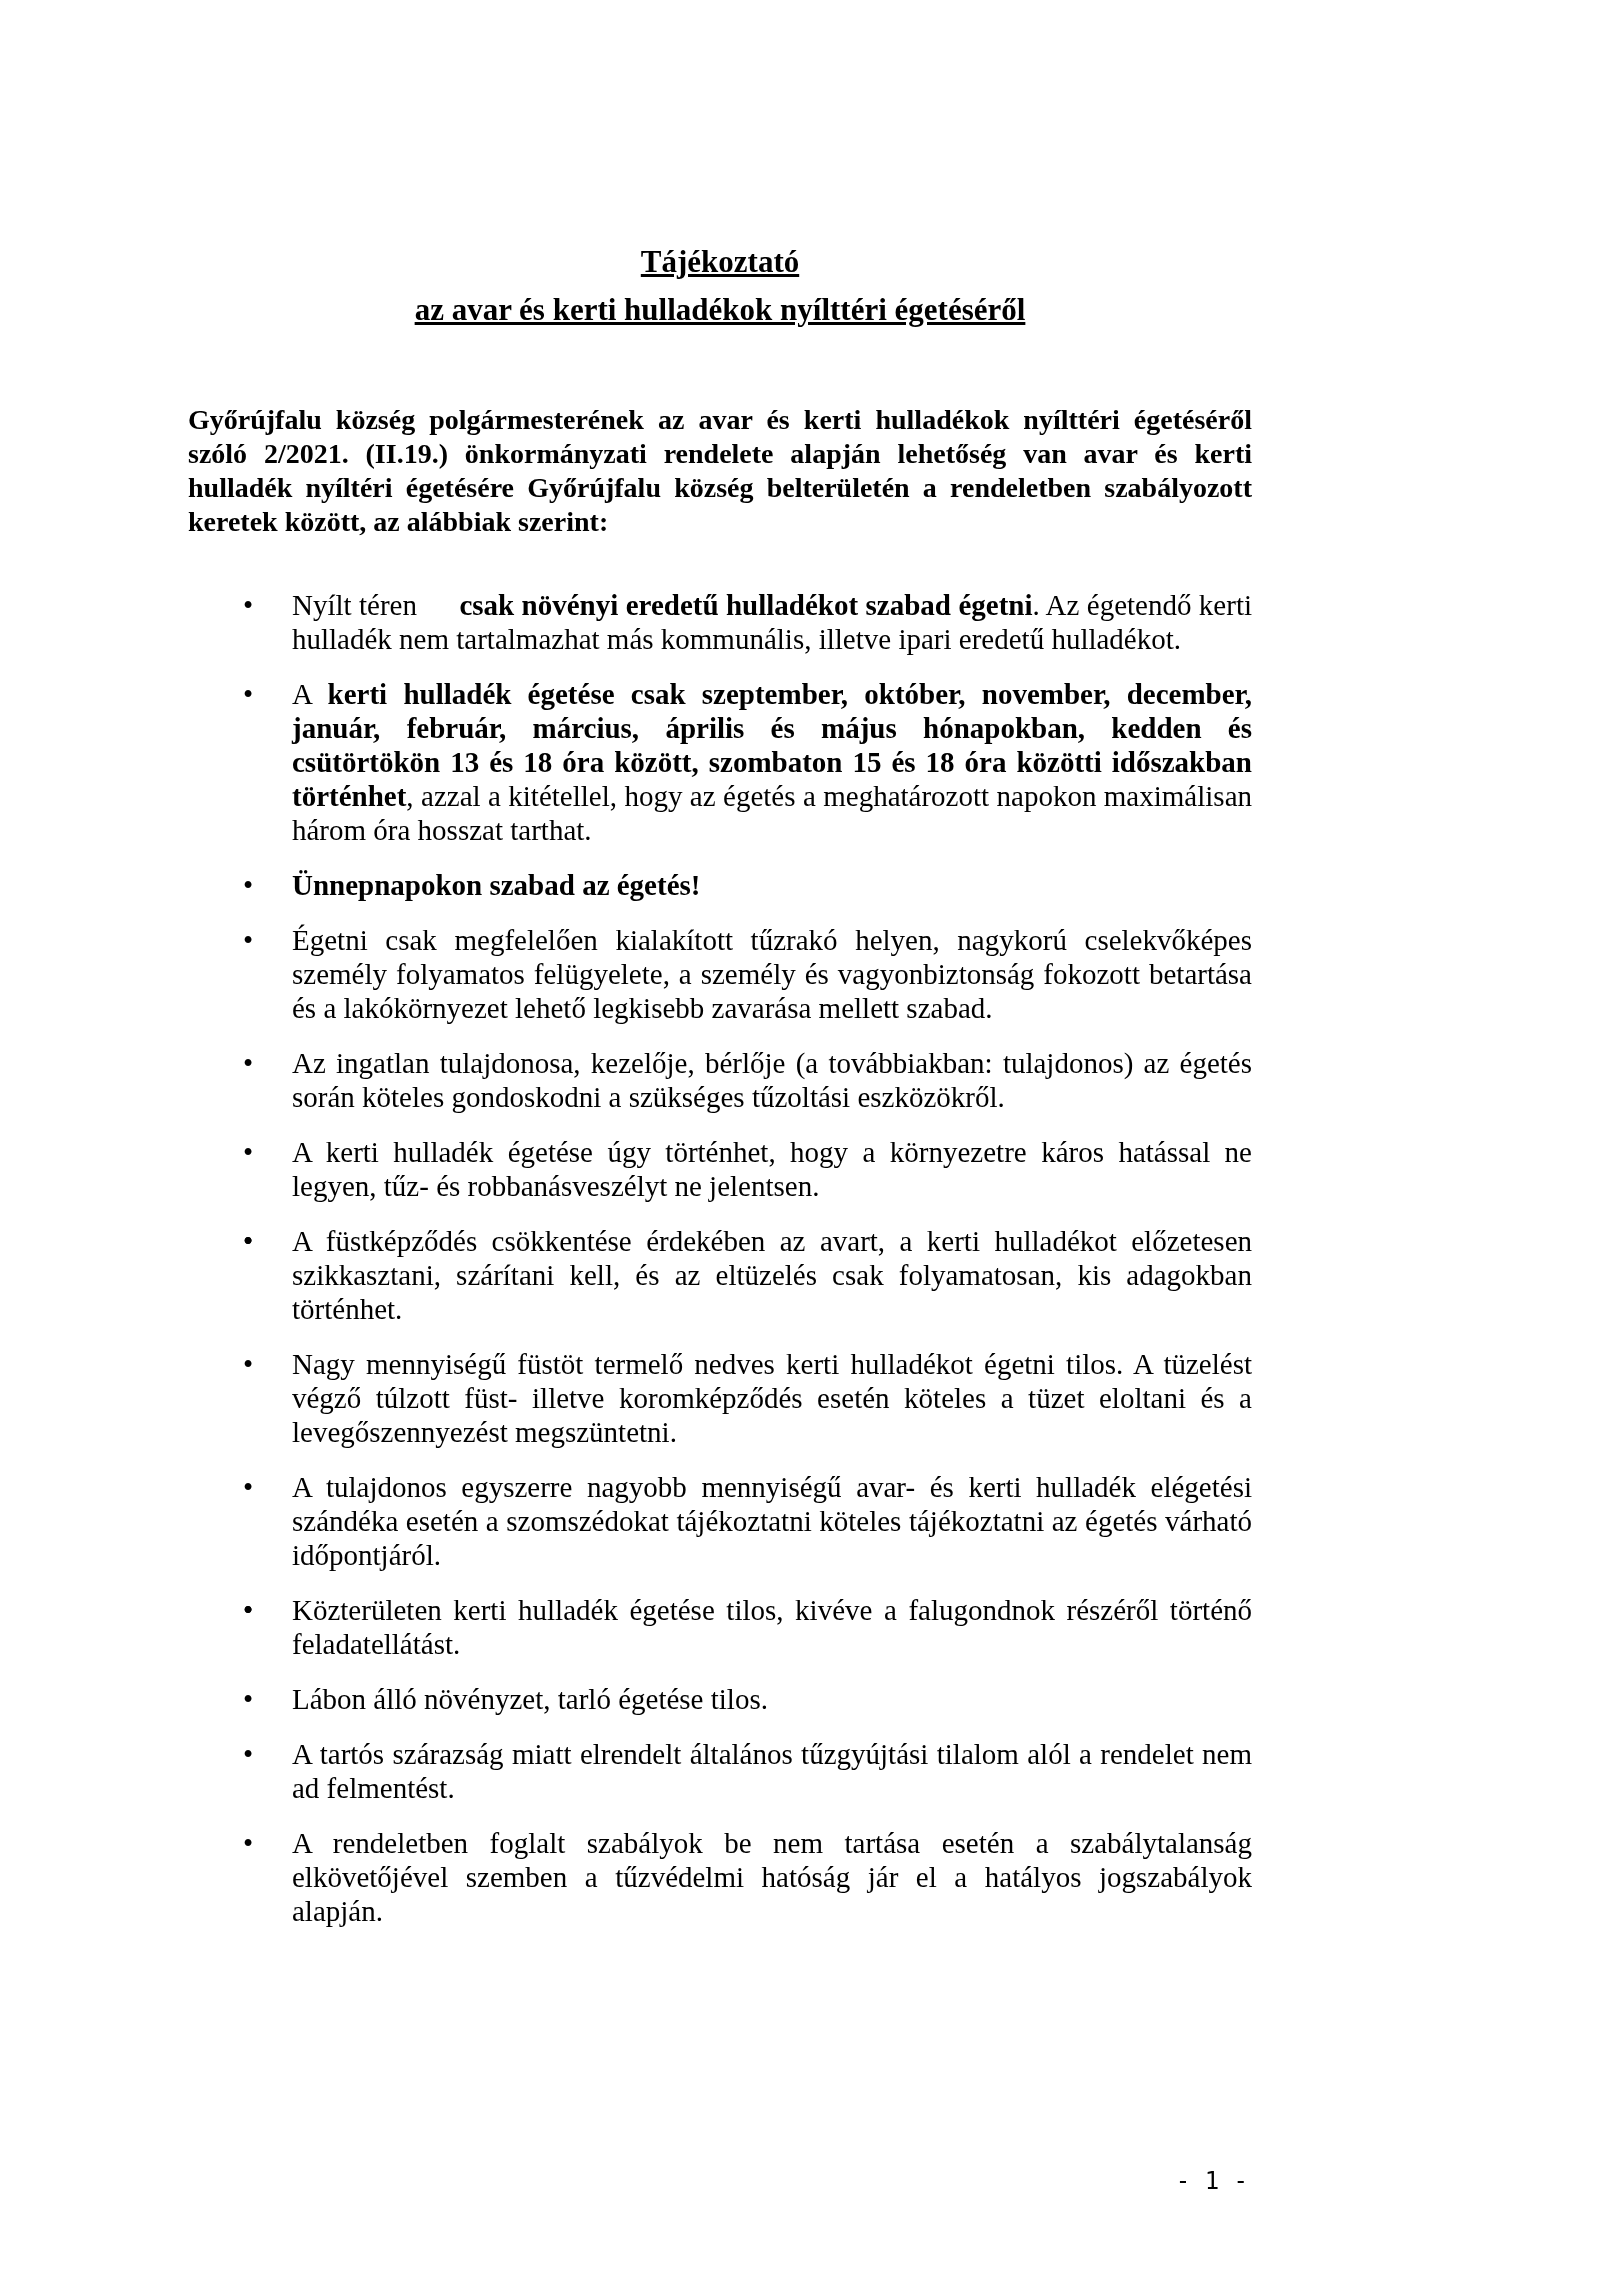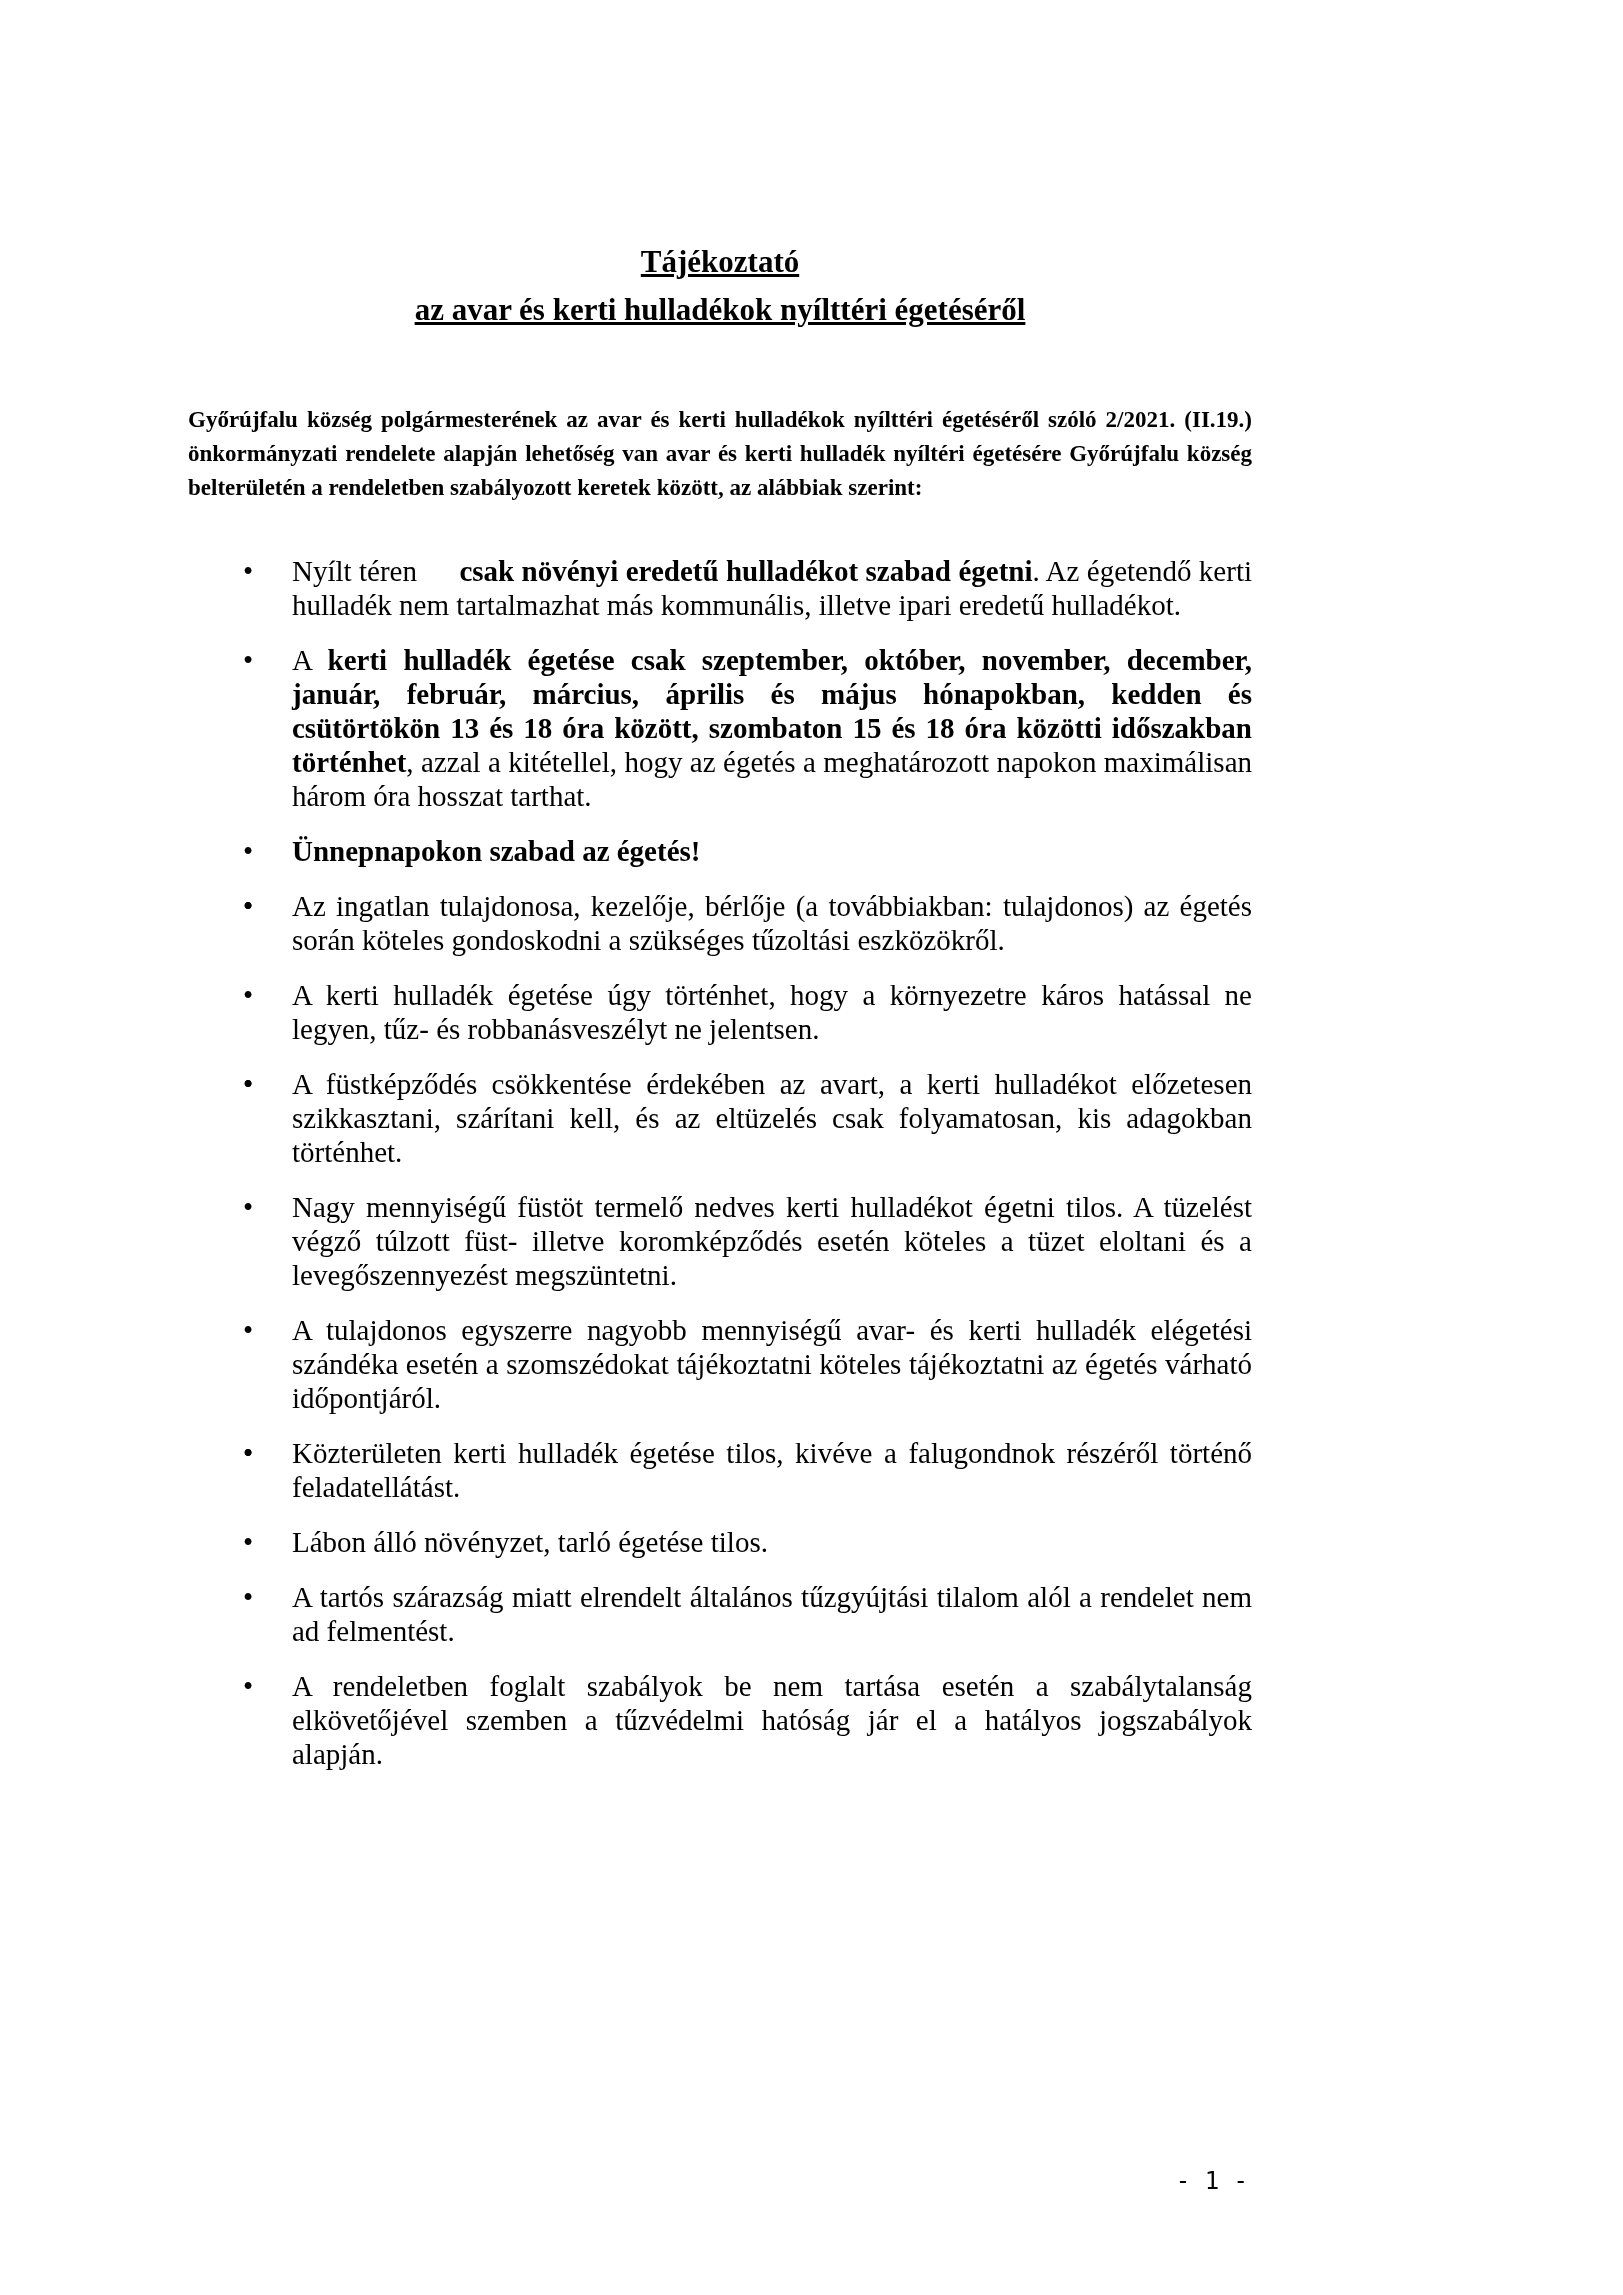--- a/index.html
+++ b/index.html
@@ -25,21 +25,21 @@
     font-size: 31px;
     font-weight: bold;
     text-decoration: underline;
     line-height: 37px;
   }
   .doc-subtitle {
     margin-top: 11px;
   }
   .intro {
     margin: 75px 0 13px 0;
-    font-size: 23px;
+    font-size: 28px;
     font-weight: bold;
     line-height: 34px;
     text-align: justify;
   }
   ul.rules {
     list-style: none;
     margin: 49px 0 0 0;
     padding: 0;
   }
   ul.rules li {
@@ -90,20 +90,21 @@
     <span class="text"><span>A </span><span style="font-weight: bold;">kerti hulladék égetése csak szeptember, október, november, december, január, február, március, április és május hónapokban, kedden és csütörtökön 13 és 18 óra között, szombaton 15 és 18 óra közötti időszakban történhet</span><span>, azzal a kitétellel, hogy az égetés a meghatározott napokon maximálisan három óra hosszat tarthat.</span></span>
   </li>
 
   <li>
     <span class="marker">•</span>
     <span class="text"><span style="font-weight: bold;">Ünnepnapokon szabad az égetés!</span></span>
   </li>
 
   <li>
     <span class="marker">•</span>
+    <span class="text"><span>Égetni csak megfelelően kialakított tűzrakó helyen, nagykorú cselekvőképes személy folyamatos felügyelete, a személy és vagyonbiztonság fokozott betartása és a lakókörnyezet lehető legkisebb zavarása mellett szabad.</span></span>
   </li>
 
   <li>
     <span class="marker">•</span>
     <span class="text"><span>Az ingatlan tulajdonosa, kezelője, bérlője (a továbbiakban: tulajdonos) az égetés során köteles gondoskodni a szükséges tűzoltási eszközökről.</span></span>
   </li>
 
   <li>
     <span class="marker">•</span>
     <span class="text"><span>A kerti hulladék égetése úgy történhet, hogy a környezetre káros hatással ne legyen, tűz- és robbanásveszélyt ne jelentsen.</span></span>

